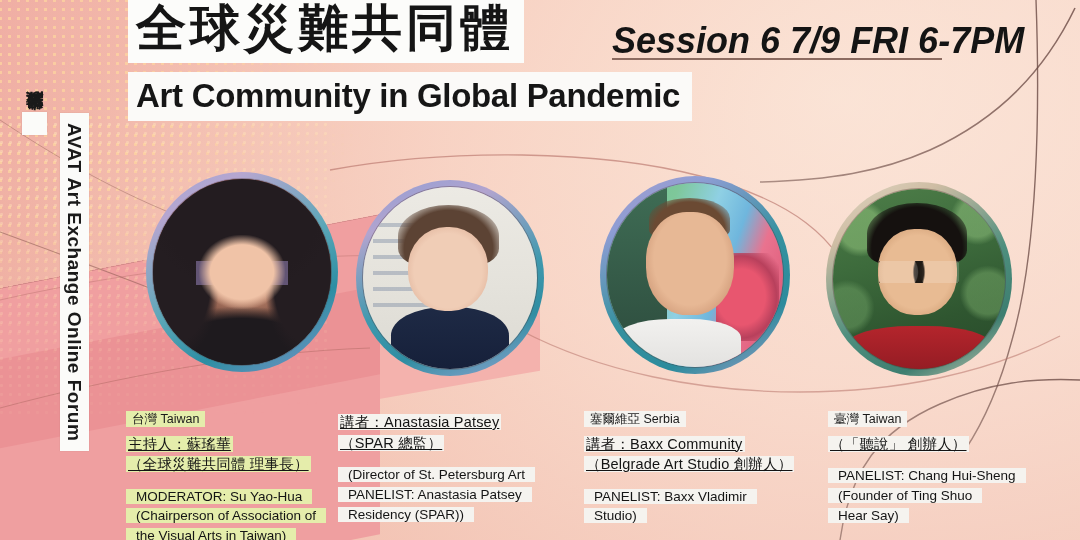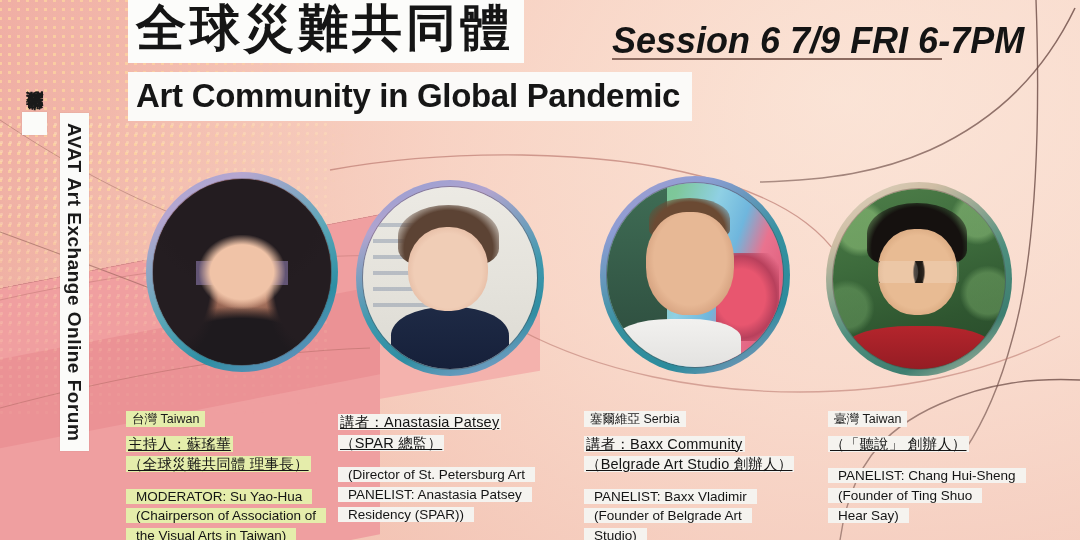--- a/index.html
+++ b/index.html
@@ -347,21 +347,20 @@
       <div class="en-line"><span class="hl"> Residency (SPAR))</span></div>
     </div>
   </div>
 
   <div class="caption white" id="caption-3">
     <div class="country"><span class="hl">塞爾維亞 Serbia</span></div>
     <div class="cjk-line"><span class="hl">講者：Baxx Community</span></div>
     <div class="cjk-line"><span class="hl">（Belgrade Art Studio 創辦人）</span></div>
     <div class="en-block">
       <div class="en-line"><span class="hl">PANELIST: Baxx Vladimir</span></div>
-      <div class="en-line"><span class="hl">(Founder of Belgrade Art</span></div>
       <div class="en-line"><span class="hl">Studio)</span></div>
     </div>
   </div>
 
   <div class="caption white" id="caption-4">
     <div class="country"><span class="hl">臺灣 Taiwan</span></div>
     <div class="cjk-line"><span class="hl">（「聽說」 創辦人）</span></div>
     <div class="en-block">
       <div class="en-line"><span class="hl">PANELIST: Chang Hui-Sheng</span></div>
       <div class="en-line"><span class="hl">(Founder of Ting Shuo</span></div>

